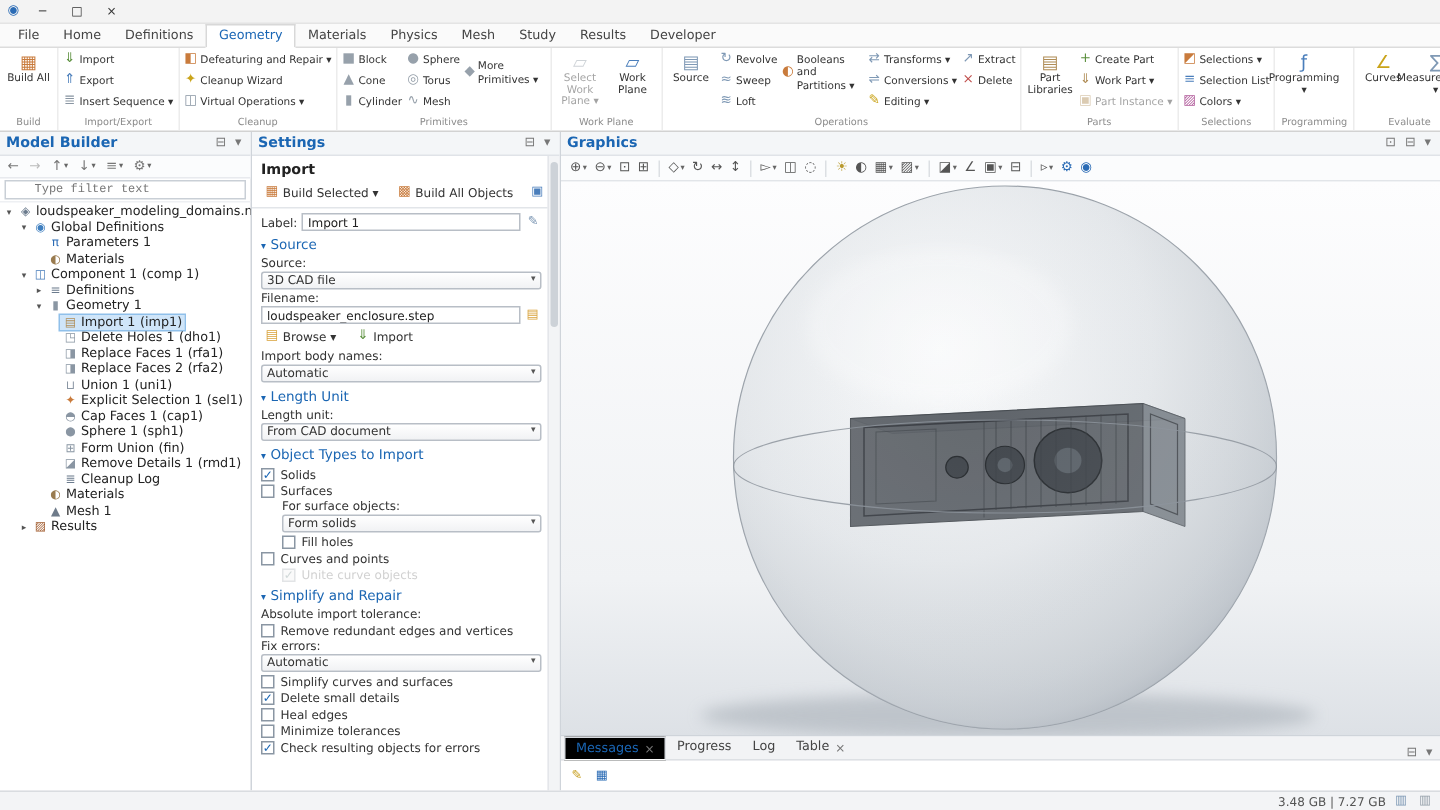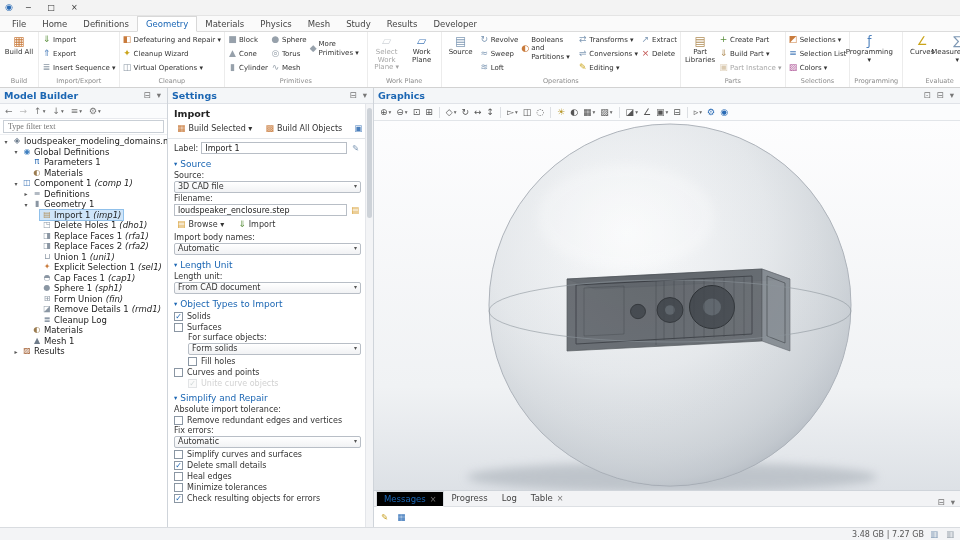--- a/index.html
+++ b/index.html
@@ -42,28 +42,28 @@
 .st{width:206px;position:relative}
 .gfxcol{flex:1;display:flex;flex-direction:column;background:#fff}
 .phead{height:16px;background:#f4f6f8;border-bottom:1px solid #e0e3e8;display:flex;align-items:center;padding:0 4px;flex:0 0 auto}
 .ptitle{color:#1b66b3;font-size:9.5px;font-weight:bold;white-space:nowrap}
 
 
 .ptoolbar{height:15px;border-bottom:1px solid #e8eaee;display:flex;align-items:center;padding:0 3px;gap:3px;background:#fbfcfd;flex:0 0 auto}
 .gbtn{display:inline-flex;align-items:center;padding:1px 2px;border-radius:2px;font-size:9px}
 .gcaret{font-size:5.5px;color:#666;margin-left:1px}
 .filterrow{height:16px;padding:1px 3px;border-bottom:1px solid #eef0f3;flex:0 0 auto}
-.filterinput{width:100%;height:13px;font-size:8px;border:1px solid #c9cfd6;padding:0 4px;color:#333;font-family:Liberation Serif, serif}
+.filterinput{width:100%;height:13px;font-size:8px;border:1px solid #c9cfd6;padding:0 19px;color:#333;font-family:Liberation Mono, monospace}
 .tree{flex:1;overflow:hidden;padding-top:1px}
 .trow{display:flex;align-items:center;height:10.5px;font-size:8.5px;white-space:nowrap;color:#222}
 .texp{width:8px;font-size:6px;color:#555;text-align:center;flex:0 0 auto}
 .tsel{display:inline-flex;align-items:center;height:100%;padding:0 2px}
 .tsel .icn{font-size:8px;width:10px;text-align:center;margin-right:2px}
 .tsel.selected{background:#cfe5f9;outline:1px solid #90c0ea}
-.ttag{font-style:italic;margin-left:3px}
+.ttag{margin-left:3px}
 
 
 .scontent{flex:1;overflow:hidden;padding:2px 12px 0 6px}
 .ssubtitle{font-size:9.5px;font-weight:bold;margin:2px 0 2px;color:#222}
 .stoolbar{display:flex;align-items:center;gap:7px;height:15px}
 .sbtn{display:inline-flex;align-items:center;gap:3px;font-size:8px;padding:1px 3px;border-radius:2px;white-space:nowrap}
 .sbtn .icn{font-size:9px}
 .sdivider{height:1px;background:#e2e5e9;margin:2px -12px 3px -6px}
 .labelrow{display:flex;align-items:center;gap:3px;margin:2px 0}
 .inlab{flex:0 0 auto}
@@ -286,21 +286,21 @@
             <span class="icn" style="color: rgb(176, 141, 87);">▤</span>
             <div class="rlab">Part Libraries</div>
           </div>
           <div class="rcol">
             <div class="rsmall">
               <span class="icn" style="color: rgb(90, 143, 60);">+</span>
               <span class="rslab">Create Part</span>
             </div>
             <div class="rsmall">
               <span class="icn" style="color: rgb(176, 141, 87);">⇓</span>
-              <span class="rslab">Build Part ▾</span>
+              <span class="rslab">Work Part ▾</span>
             </div>
             <div class="rsmall disabled">
               <span class="icn" style="color: rgb(176, 141, 87);">▣</span>
               <span class="rslab">Part Instance ▾</span>
             </div>
           </div>
         </div>
         <div class="rglabel">Parts</div>
       </div>
       <div class="rgroup">

